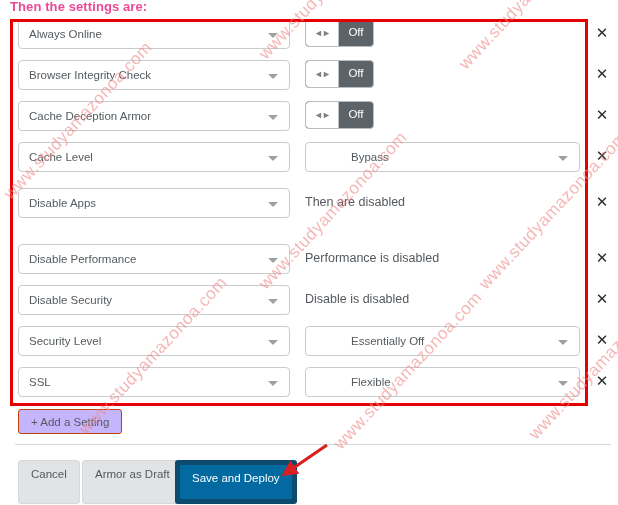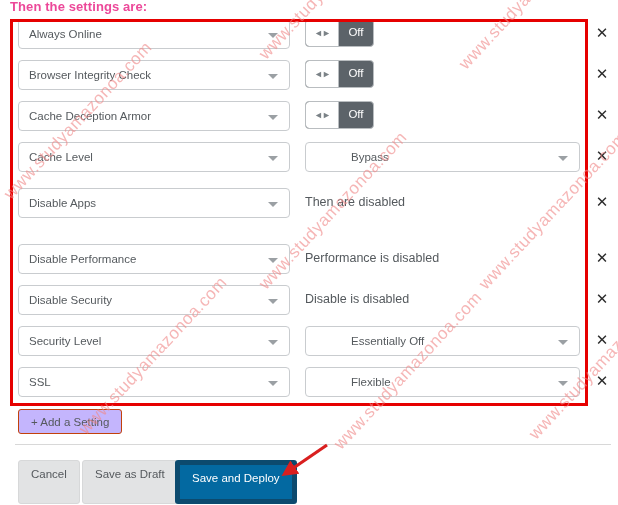--- a/index.html
+++ b/index.html
@@ -300,21 +300,21 @@
     </div>
   </div>
 
 <div id="red-box"></div>
 
 <div id="add-setting-button">+ Add a Setting</div>
 
 <div id="footer-divider"></div>
 
 <div class="footer-btn" id="cancel-button">Cancel</div>
-<div class="footer-btn" id="save-draft-button">Save as Draft</div>
+<div class="footer-btn" id="save-draft-button">Armor as Draft</div>
 <div class="footer-btn" id="save-deploy-button">Save and Deploy</div>
 
 <svg id="annotation-arrow" viewBox="0 0 90 50">
   <defs>
     <marker id="arrowhead" markerWidth="5" markerHeight="5" refX="2.2" refY="2.5" orient="auto">
       <polygon points="0,0 5,2.5 0,5" fill="#d91f1f"></polygon>
     </marker>
   </defs>
   <line x1="72" y1="5" x2="34" y2="31" stroke="#d91f1f" stroke-width="3.2" marker-end="url(#arrowhead)"></line>
 </svg>

